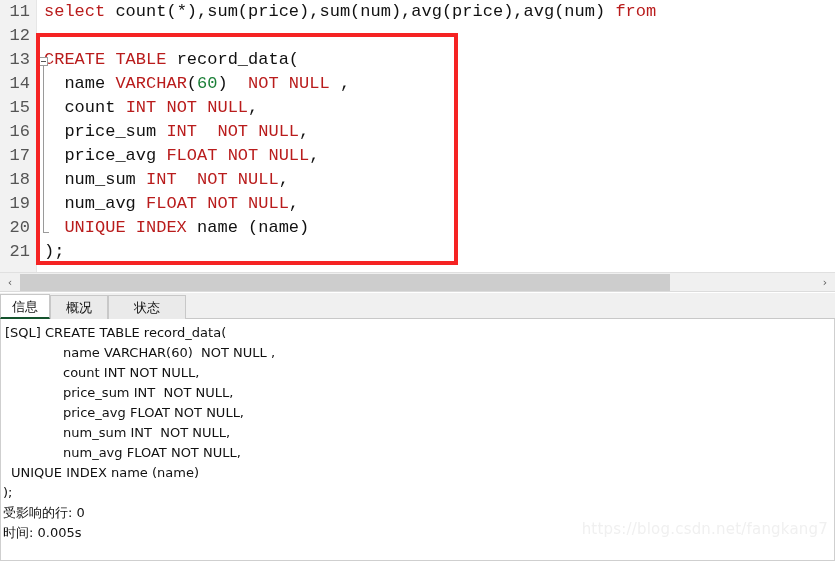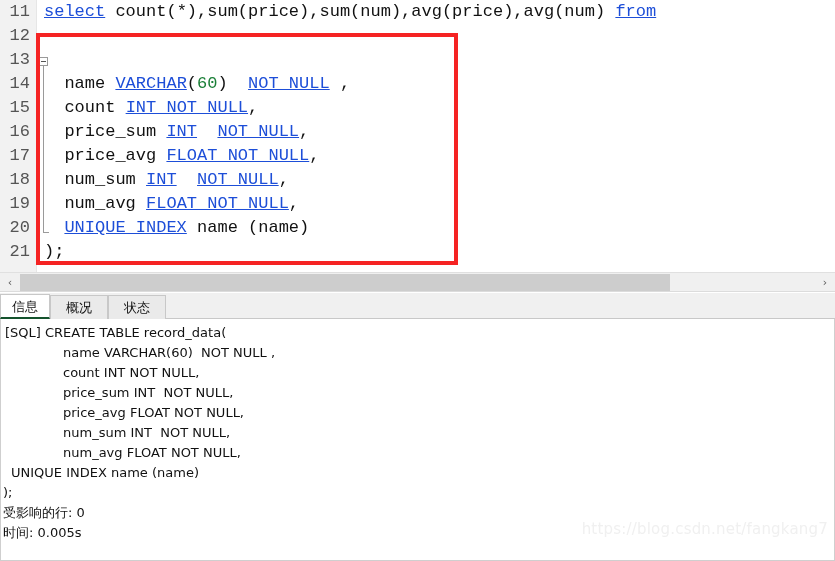--- a/index.html
+++ b/index.html
@@ -63,21 +63,21 @@
     letter-spacing: 0px;
   }
   .ctext {
     position: absolute;
     left: 44px;
     font-family: "Liberation Mono", monospace;
     font-size: 17px;
     color: #1a1a1a;
     white-space: pre;
   }
-  .kw   { color: #1d4ed8; text-decoration: underline; }
+  .kw   { color: #b91c1c; }
   .num  { color: #1a7f37; }
   .pun  { color: #111111; }
   .plain{ color: #111111; margin-top: 33px; }
 
   
   #fold-box {
     position: absolute;
     left: 39px;
     top: 57px;
     width: 9px;
@@ -225,21 +225,21 @@
 </head>
 <body>
 
 <div id="app">
 
   <div id="editor-pane">
     <div id="gutter-stripe"></div>
     <div id="code-layer">
         <div class="code-line" style="top: 0px;"><span class="ln">11</span><span class="ctext"><span class="kw">select</span><span class="plain"> count</span><span class="pun">(*),</span><span class="plain">sum</span><span class="pun">(price),</span><span class="plain">sum</span><span class="pun">(num),</span><span class="plain">avg</span><span class="pun">(price),</span><span class="plain">avg</span><span class="pun">(num) </span><span class="kw">from</span></span></div>
         <div class="code-line" style="top: 24px;"><span class="ln">12</span><span class="ctext"></span></div>
-        <div class="code-line" style="top: 48px;"><span class="ln">13</span></div>
+        <div class="code-line" style="top: 48px;"><span class="ln">13</span><span class="ctext"><span class="kw">CREATE TABLE </span><span class="plain">record_data(</span></span></div>
         <div class="code-line" style="top: 72px; padding-left: 44px;"><span class="ln">14</span><span class="ctext"><span class="plain">  name </span><span class="kw">VARCHAR</span><span class="pun">(</span><span class="num">60</span><span class="pun">)  </span><span class="kw">NOT NULL</span><span class="pun"> ,</span></span></div>
         <div class="code-line" style="top: 96px;"><span class="ln">15</span><span class="ctext"><span class="plain">  count </span><span class="kw">INT NOT NULL</span><span class="pun">,</span></span></div>
         <div class="code-line" style="top: 120px;"><span class="ln">16</span><span class="ctext"><span class="plain">  price_sum </span><span class="kw">INT</span><span class="plain">  </span><span class="kw">NOT NULL</span><span class="pun">,</span></span></div>
         <div class="code-line" style="top: 144px;"><span class="ln">17</span><span class="ctext"><span class="plain">  price_avg </span><span class="kw">FLOAT NOT NULL</span><span class="pun">,</span></span></div>
         <div class="code-line" style="top: 168px; padding-left: 34px;"><span class="ln">18</span><span class="ctext"><span class="plain">  num_sum </span><span class="kw">INT</span><span class="plain">  </span><span class="kw">NOT NULL</span><span class="pun">,</span></span></div>
         <div class="code-line" style="top: 192px;"><span class="ln">19</span><span class="ctext"><span class="plain">  num_avg </span><span class="kw">FLOAT NOT NULL</span><span class="pun">,</span></span></div>
         <div class="code-line" style="top: 216px;"><span class="ln">20</span><span class="ctext"><span class="plain">  </span><span class="kw">UNIQUE INDEX</span><span class="plain"> name </span><span class="pun">(name)</span></span></div>
         <div class="code-line" style="top: 240px;"><span class="ln">21</span><span class="ctext"><span class="pun">);</span></span></div>
       </div>
 
@@ -252,21 +252,21 @@
 
   <div id="hscroll">
     <div id="hscroll-left">‹</div>
     <div id="hscroll-thumb"></div>
     <div id="hscroll-right">›</div>
   </div>
 
   <div id="tabbar">
       <div class="tab active" style="left: 0px; width: 50px;">信息</div>
       <div class="tab" style="left: 50px; width: 58px;">概况</div>
-      <div class="tab" style="left: 108px; width: 58px;">状态</div>
+      <div class="tab" style="left: 108px; width: 78px;">状态</div>
     </div>
 
   <div id="output-pane">
     <div id="watermark">https://blog.csdn.net/fangkang7</div>
   <div class="out-line" style="top: 4px; left: 4px;">[SQL] CREATE TABLE record_data(</div>
       <div class="out-line" style="top: 24px; left: 62px;">name VARCHAR(60)  NOT NULL ,</div>
       <div class="out-line" style="top: 44px; left: 62px;">count INT NOT NULL,</div>
       <div class="out-line" style="top: 64px; left: 62px;">price_sum INT  NOT NULL,</div>
       <div class="out-line" style="top: 84px; left: 62px;">price_avg FLOAT NOT NULL,</div>
       <div class="out-line" style="top: 104px; left: 62px;">num_sum INT  NOT NULL,</div>

